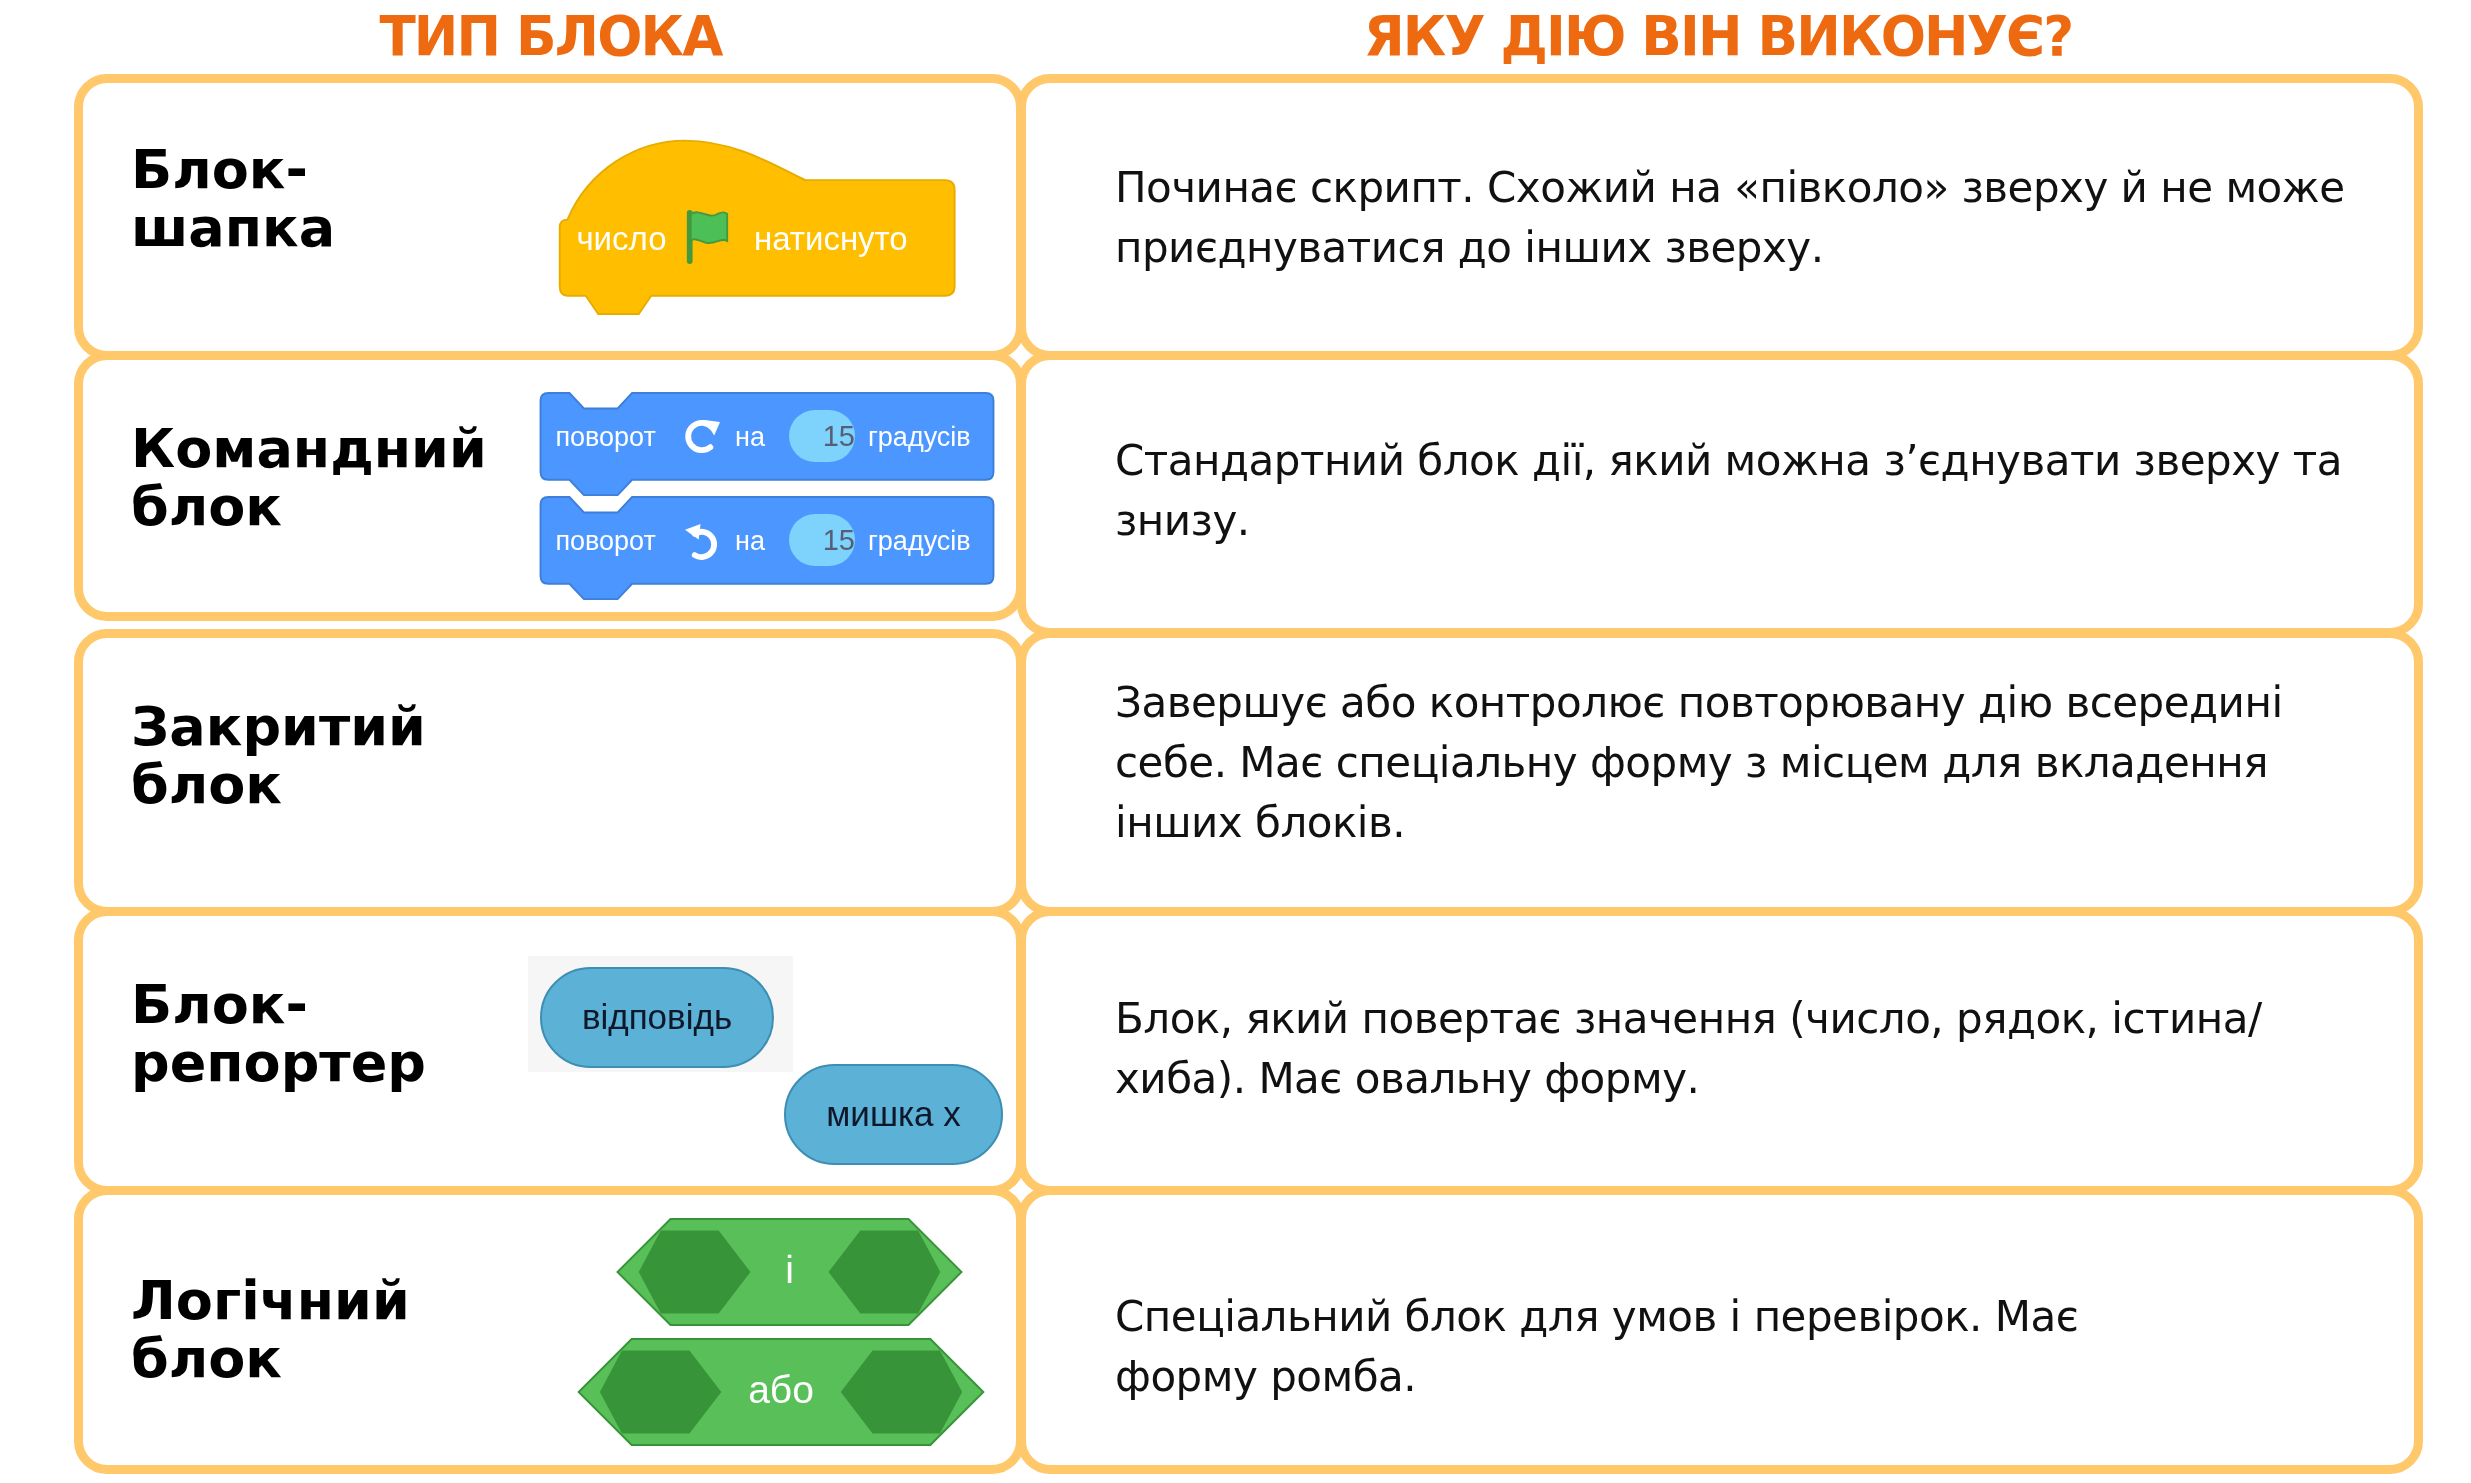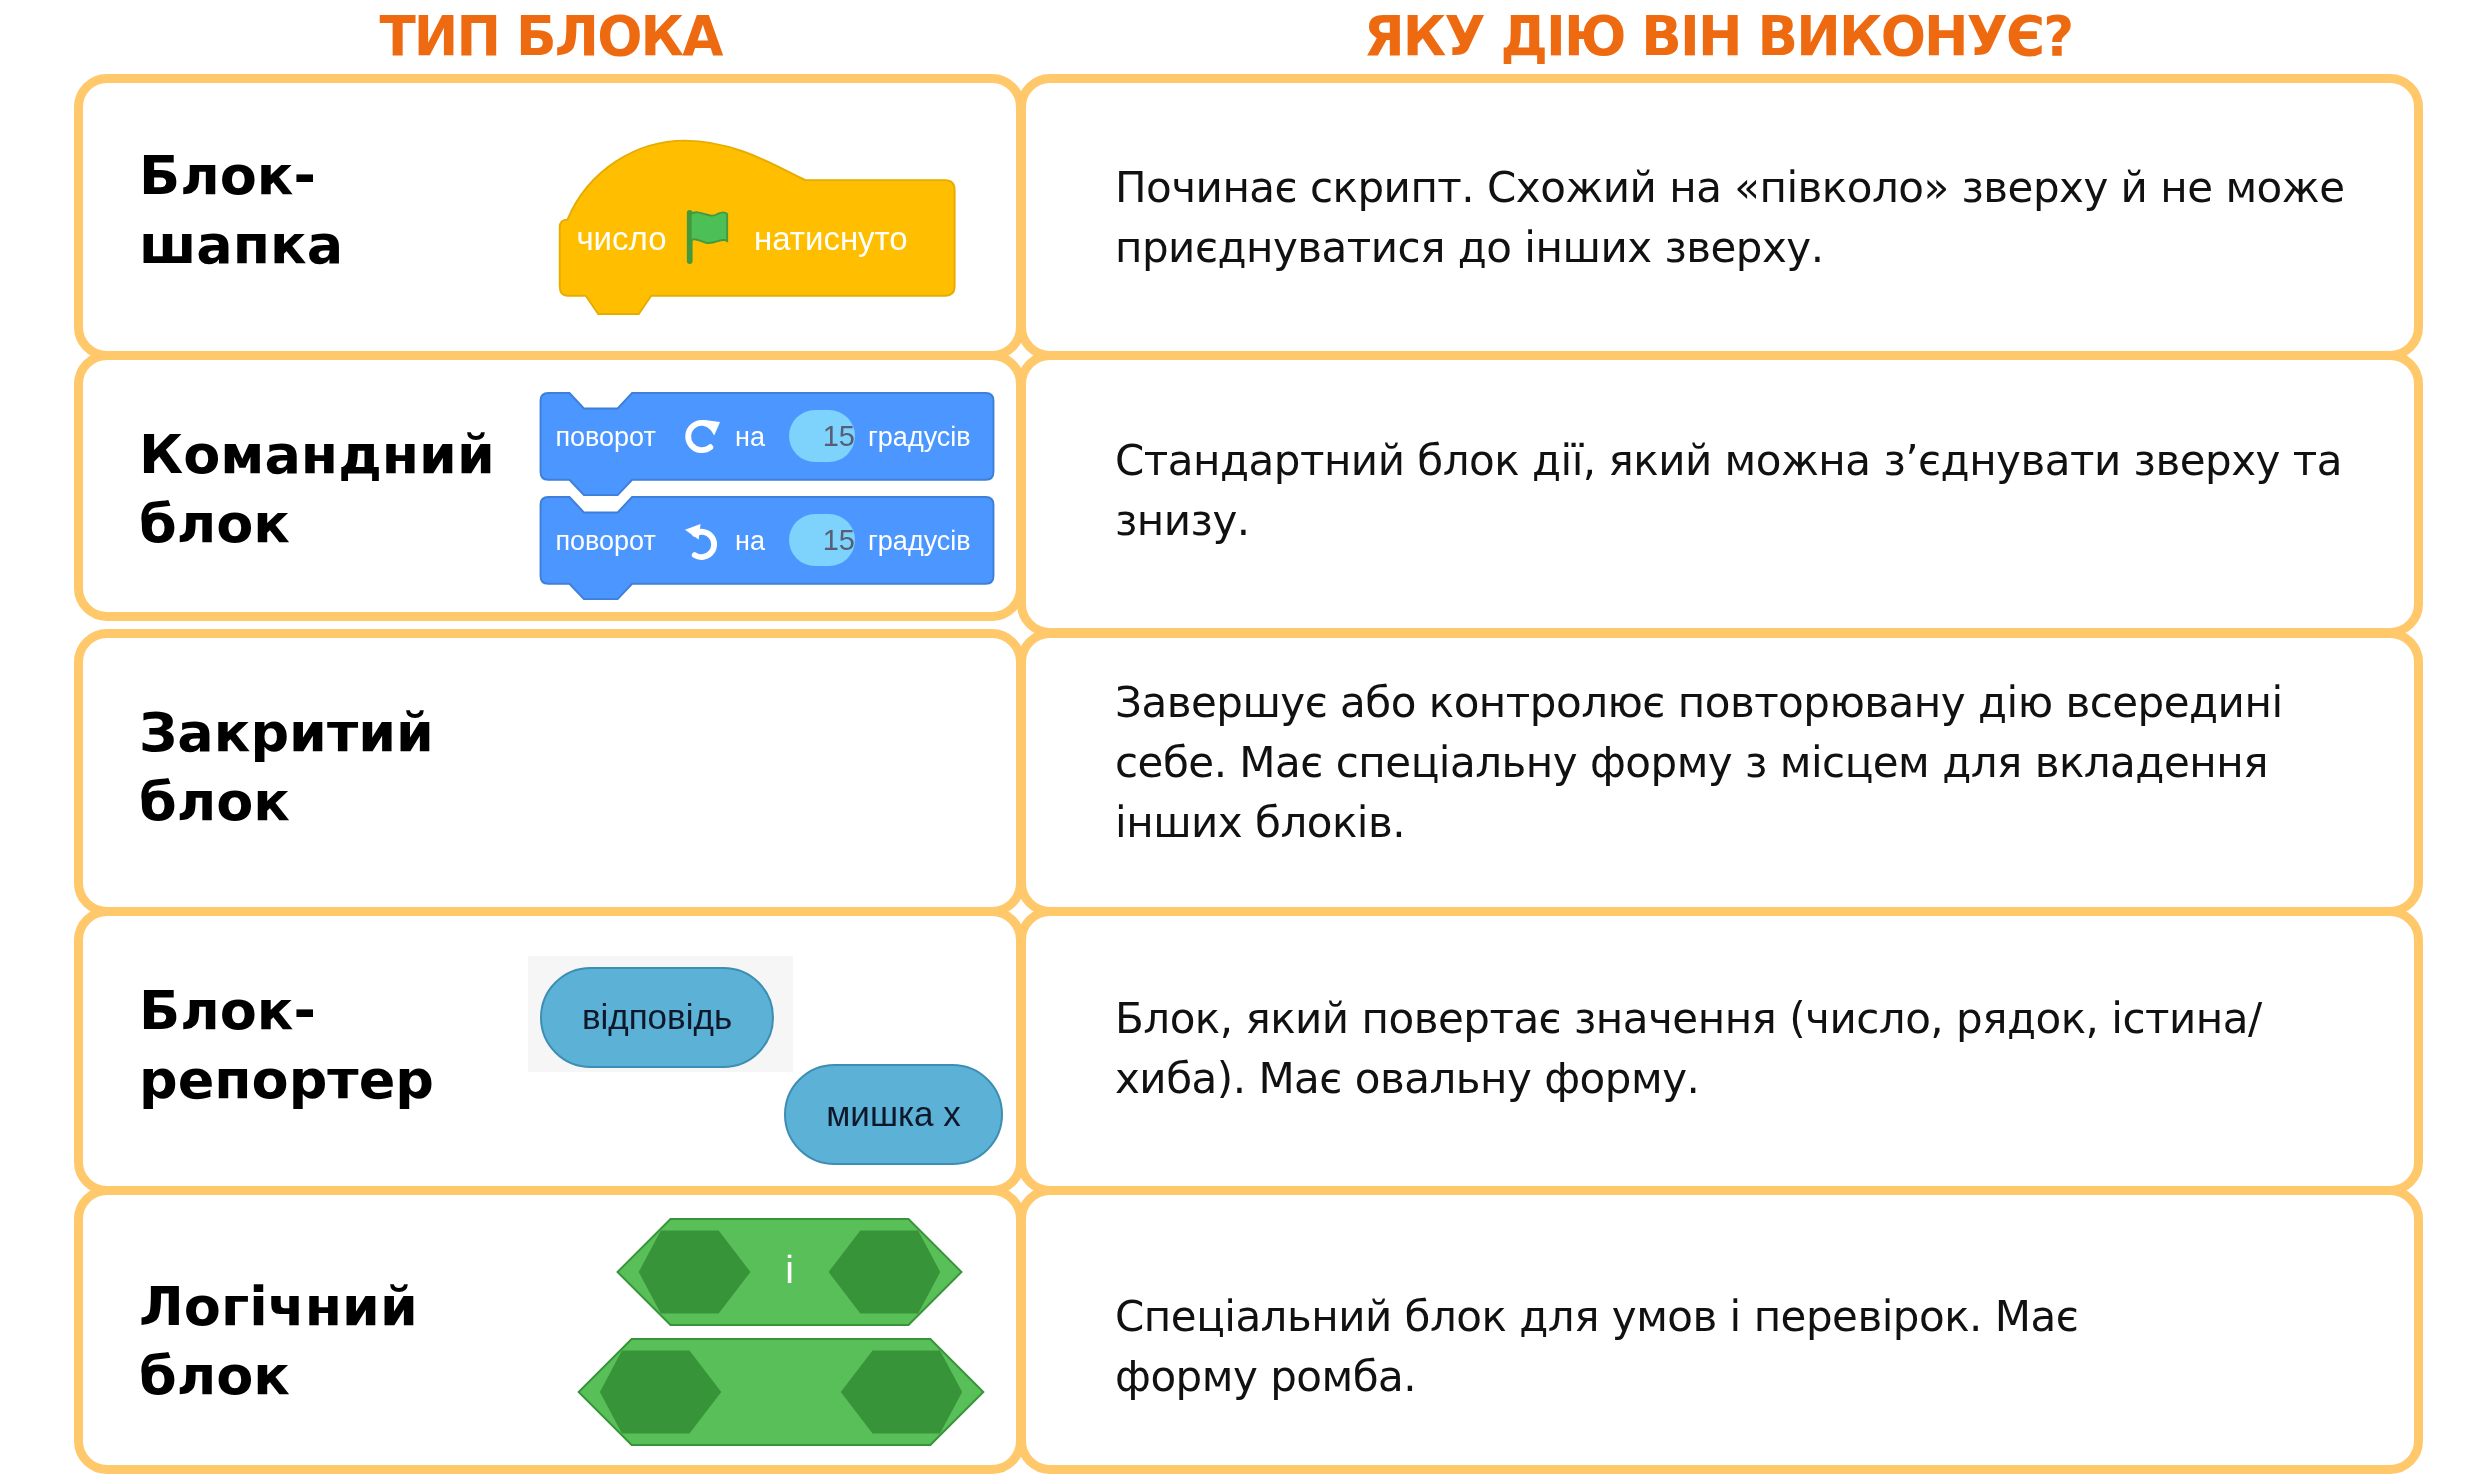--- a/index.html
+++ b/index.html
@@ -16,23 +16,23 @@
   .header.right { left: 1274px; width: 888px; }
 
   .cell {
     position: absolute; background: #fff;
     border: 9.7px solid #FFC86B; border-radius: 33px;
   }
   .cell.left { left: 74px; width: 951px; }
   .cell.right { left: 1017px; width: 1406px; }
 
   .label {
-    position: absolute; left: 56px;
+    position: absolute; left: 48px;
     font-family: "DejaVu Sans", sans-serif; font-weight: bold;
-    font-size: 54px; line-height: 69px; color: #000; letter-spacing: 0px;
+    font-size: 54px; line-height: 58px; color: #000; letter-spacing: 0px;
     white-space: pre-line;
   }
   .desc {
     position: absolute; left: 89px; right: 39px;
     font-family: "DejaVu Sans", sans-serif; font-size: 42px; line-height: 60px;
     color: #111; letter-spacing: -0.5px;
   }
 
   .blk { position: absolute; }
   .blk svg { position: absolute; left: 0; top: 0; overflow: visible; }
@@ -147,18 +147,19 @@
     </svg>
     <span class="btxt" style="left:0;width:345px;text-align:center;top:29px;font-size:39px;">і</span>
   </div>
 
   <div class="blk" style="left:495px;top:144px;width:406px;height:106px;">
     <svg width="406" height="106" viewBox="0 0 420 110">
       <polygon points="55,0 365,0 420,55 365,110 55,110 0,55" fill="#59C059" stroke="#389438" stroke-width="2"></polygon>
       <polygon points="45,12 115,12 148,55 115,98 45,98 22,55" fill="#389438"></polygon>
       <polygon points="305,12 375,12 398,55 375,98 305,98 272,55" fill="#389438"></polygon>
     </svg>
+    <span class="btxt" style="left:0;width:406px;text-align:center;top:29px;font-size:39px;">або</span>
   </div>
 </div>
 <div class="cell right" style="top:1186px;height:288px;">
   <div class="desc" style="top:68px;width:1062px;margin-top:24px;">Спеціальний блок для умов і перевірок. Має форму ромба.</div>
 </div>
 
 
 </body></html>

